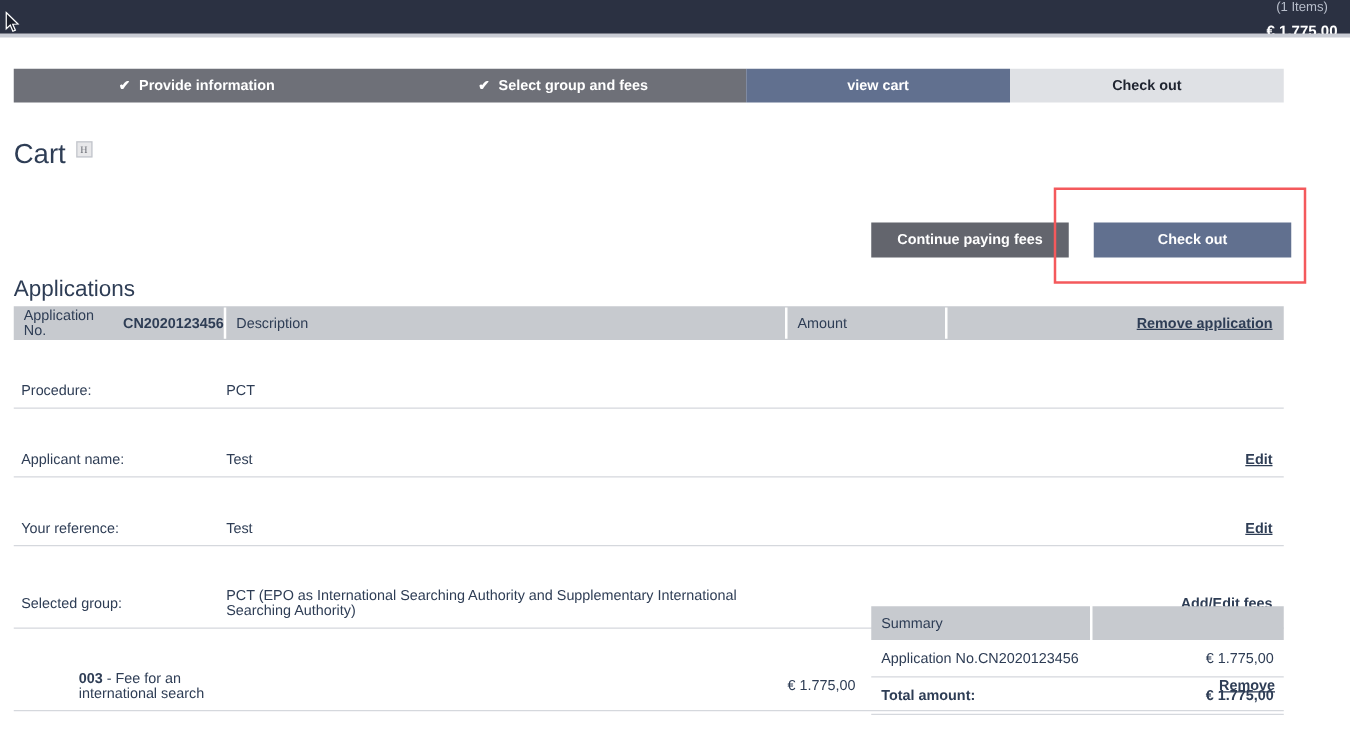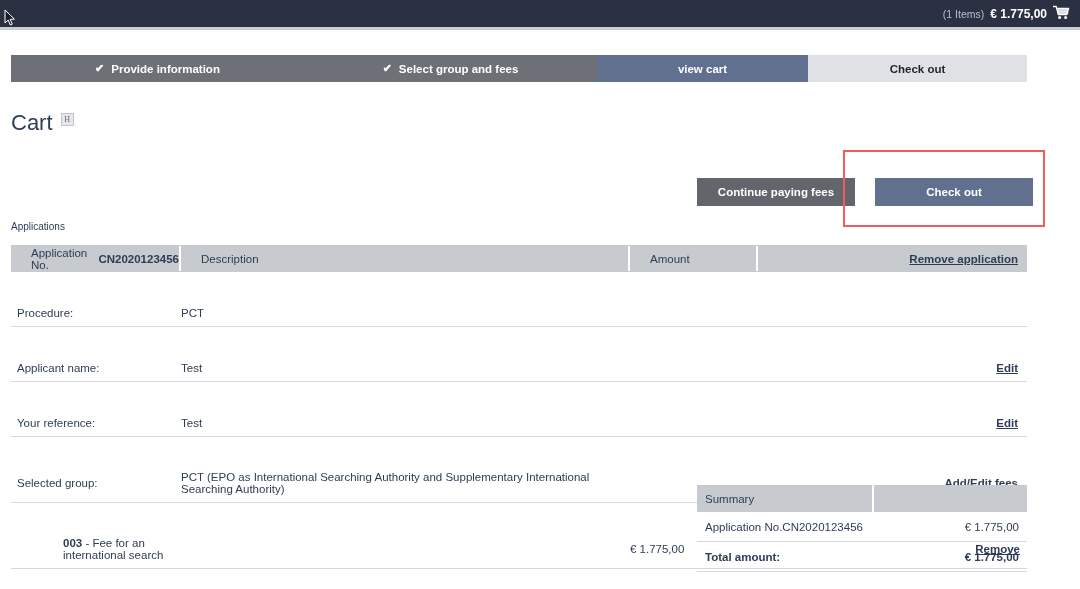--- a/index.html
+++ b/index.html
@@ -29,20 +29,21 @@
     margin-right: 35px;
     letter-spacing: 0.2px;
     cursor: pointer;
     white-space: nowrap;
   }
   #topbar .cart-area {
     position: absolute;
     right: 10px; top: 0; height: 27px;
     display: flex; align-items: center;
     gap: 6px;
+    flex-direction: column;
   }
   .cart-count {
     color: #b9bfcc;
     font-size: 10.5px;
   }
   .cart-amount {
     color: #ffffff;
     font-size: 12px;
     font-weight: bold;
   }
@@ -150,40 +151,40 @@
     left: 843px; top: 150px;
     width: 202px; height: 77px;
     border: 2px solid #f4595c;
     pointer-events: none;
   }
 
   
   #applications-label {
     position: absolute;
     left: 11px; top: 221px;
-    font-size: 10px;
+    font-size: 18px;
     color: #2e3d55;
   }
 
   #app-table {
     position: absolute;
     left: 11px; top: 245px;
     width: 1016px;
   }
   .tbl-header {
     height: 27px;
     background: #c7cacf;
     display: flex; align-items: center;
     font-size: 11.5px;
     color: #2e3d55;
   }
   .th {
     height: 25px;
     display: flex; align-items: center;
-    padding-left: 20px;
+    padding-left: 8px;
   }
   .th.c1 { width: 170px; border-right: 2px solid #ffffff; }
   .th.c2 { width: 449px; border-right: 2px solid #ffffff; }
   .th.c3 { width: 128px; border-right: 2px solid #ffffff; }
   .th.c4 { width: 267px; justify-content: flex-end; padding-right: 7px; }
   .th b { font-weight: bold; margin-left: 4px; }
 
   .trow {
     display: flex;
     border-bottom: 1px solid #d5d8dd;

